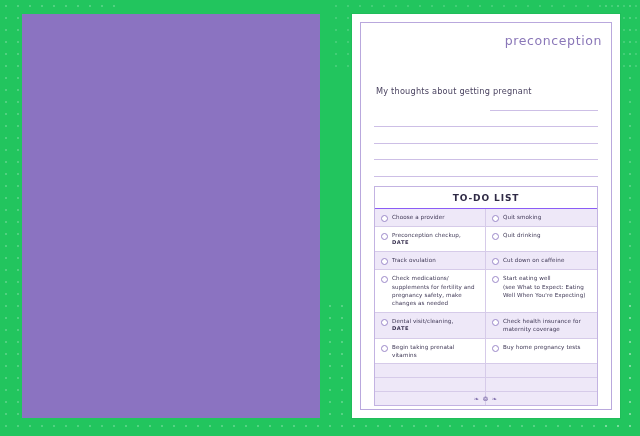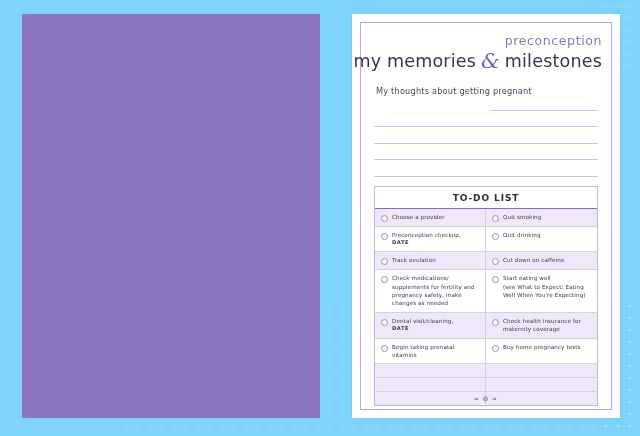--- a/index.html
+++ b/index.html
@@ -11,21 +11,21 @@
     height: 436px;
     background: #8f79c4;
     font-family: "Liberation Sans", sans-serif;
     overflow: hidden;
   }
   .spread {
     position: absolute;
     left: 0; top: 0;
     width: 640px;
     height: 436px;
-    background: #7dd3fc;
+    background: #22c55e;
   }
   
   .dots {
     position: absolute;
     background-image:
       radial-gradient(circle, rgba(255,255,255,0.42) 1px, rgba(255,255,255,0) 1.4px);
     background-size: 11px 11px;
     pointer-events: none;
   }
   .dots-left {
@@ -223,25 +223,20 @@
 
   <div class="left-page">
     <div class="left-page-inner"></div>
   </div>
 
   <div class="right-page">
     <div class="page-border"></div>
 
     <div class="header">
       <div class="kicker">preconception</div>
-      <div class="title-row">
-        <span class="title-part">my memories</span>
-        <span class="amp">&amp;</span>
-        <span class="title-part">milestones</span>
-      </div>
     </div>
 
     <div class="prompt">My thoughts about getting pregnant</div>
 
     <div class="write-lines">
       <div class="write-line first"></div>
       <div class="write-line"></div>
       <div class="write-line"></div>
       <div class="write-line"></div>
       <div class="write-line"></div>

